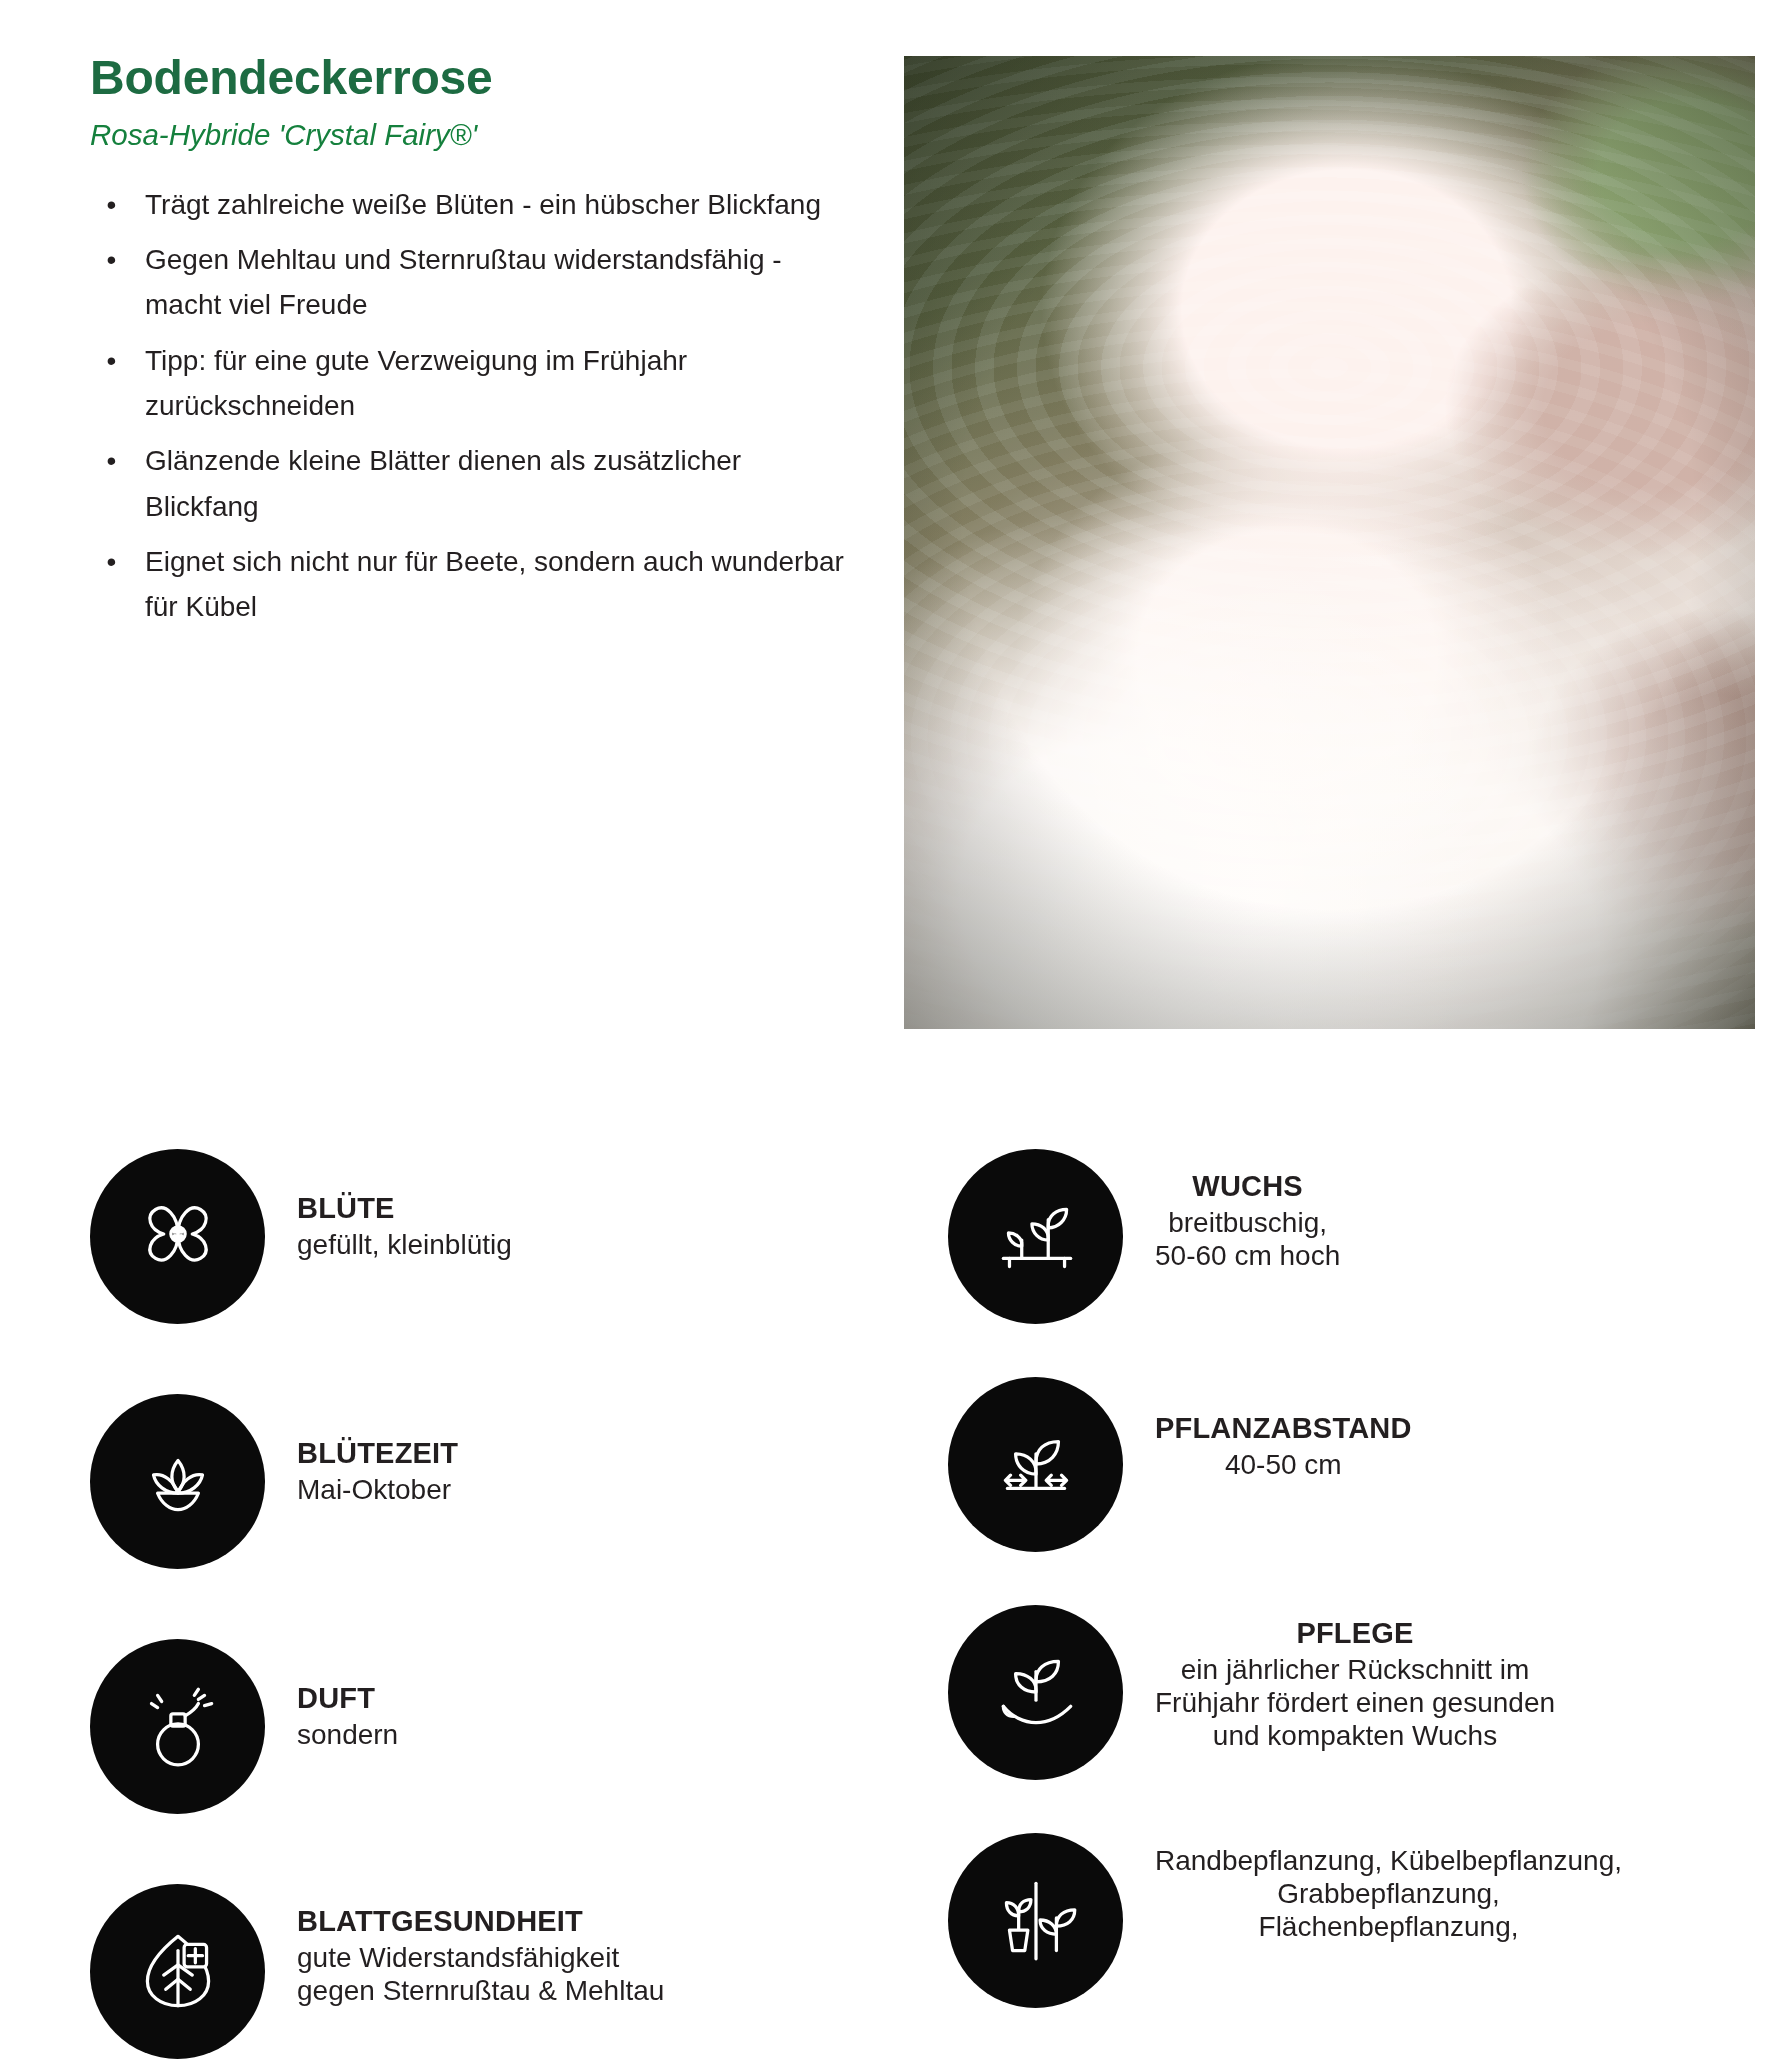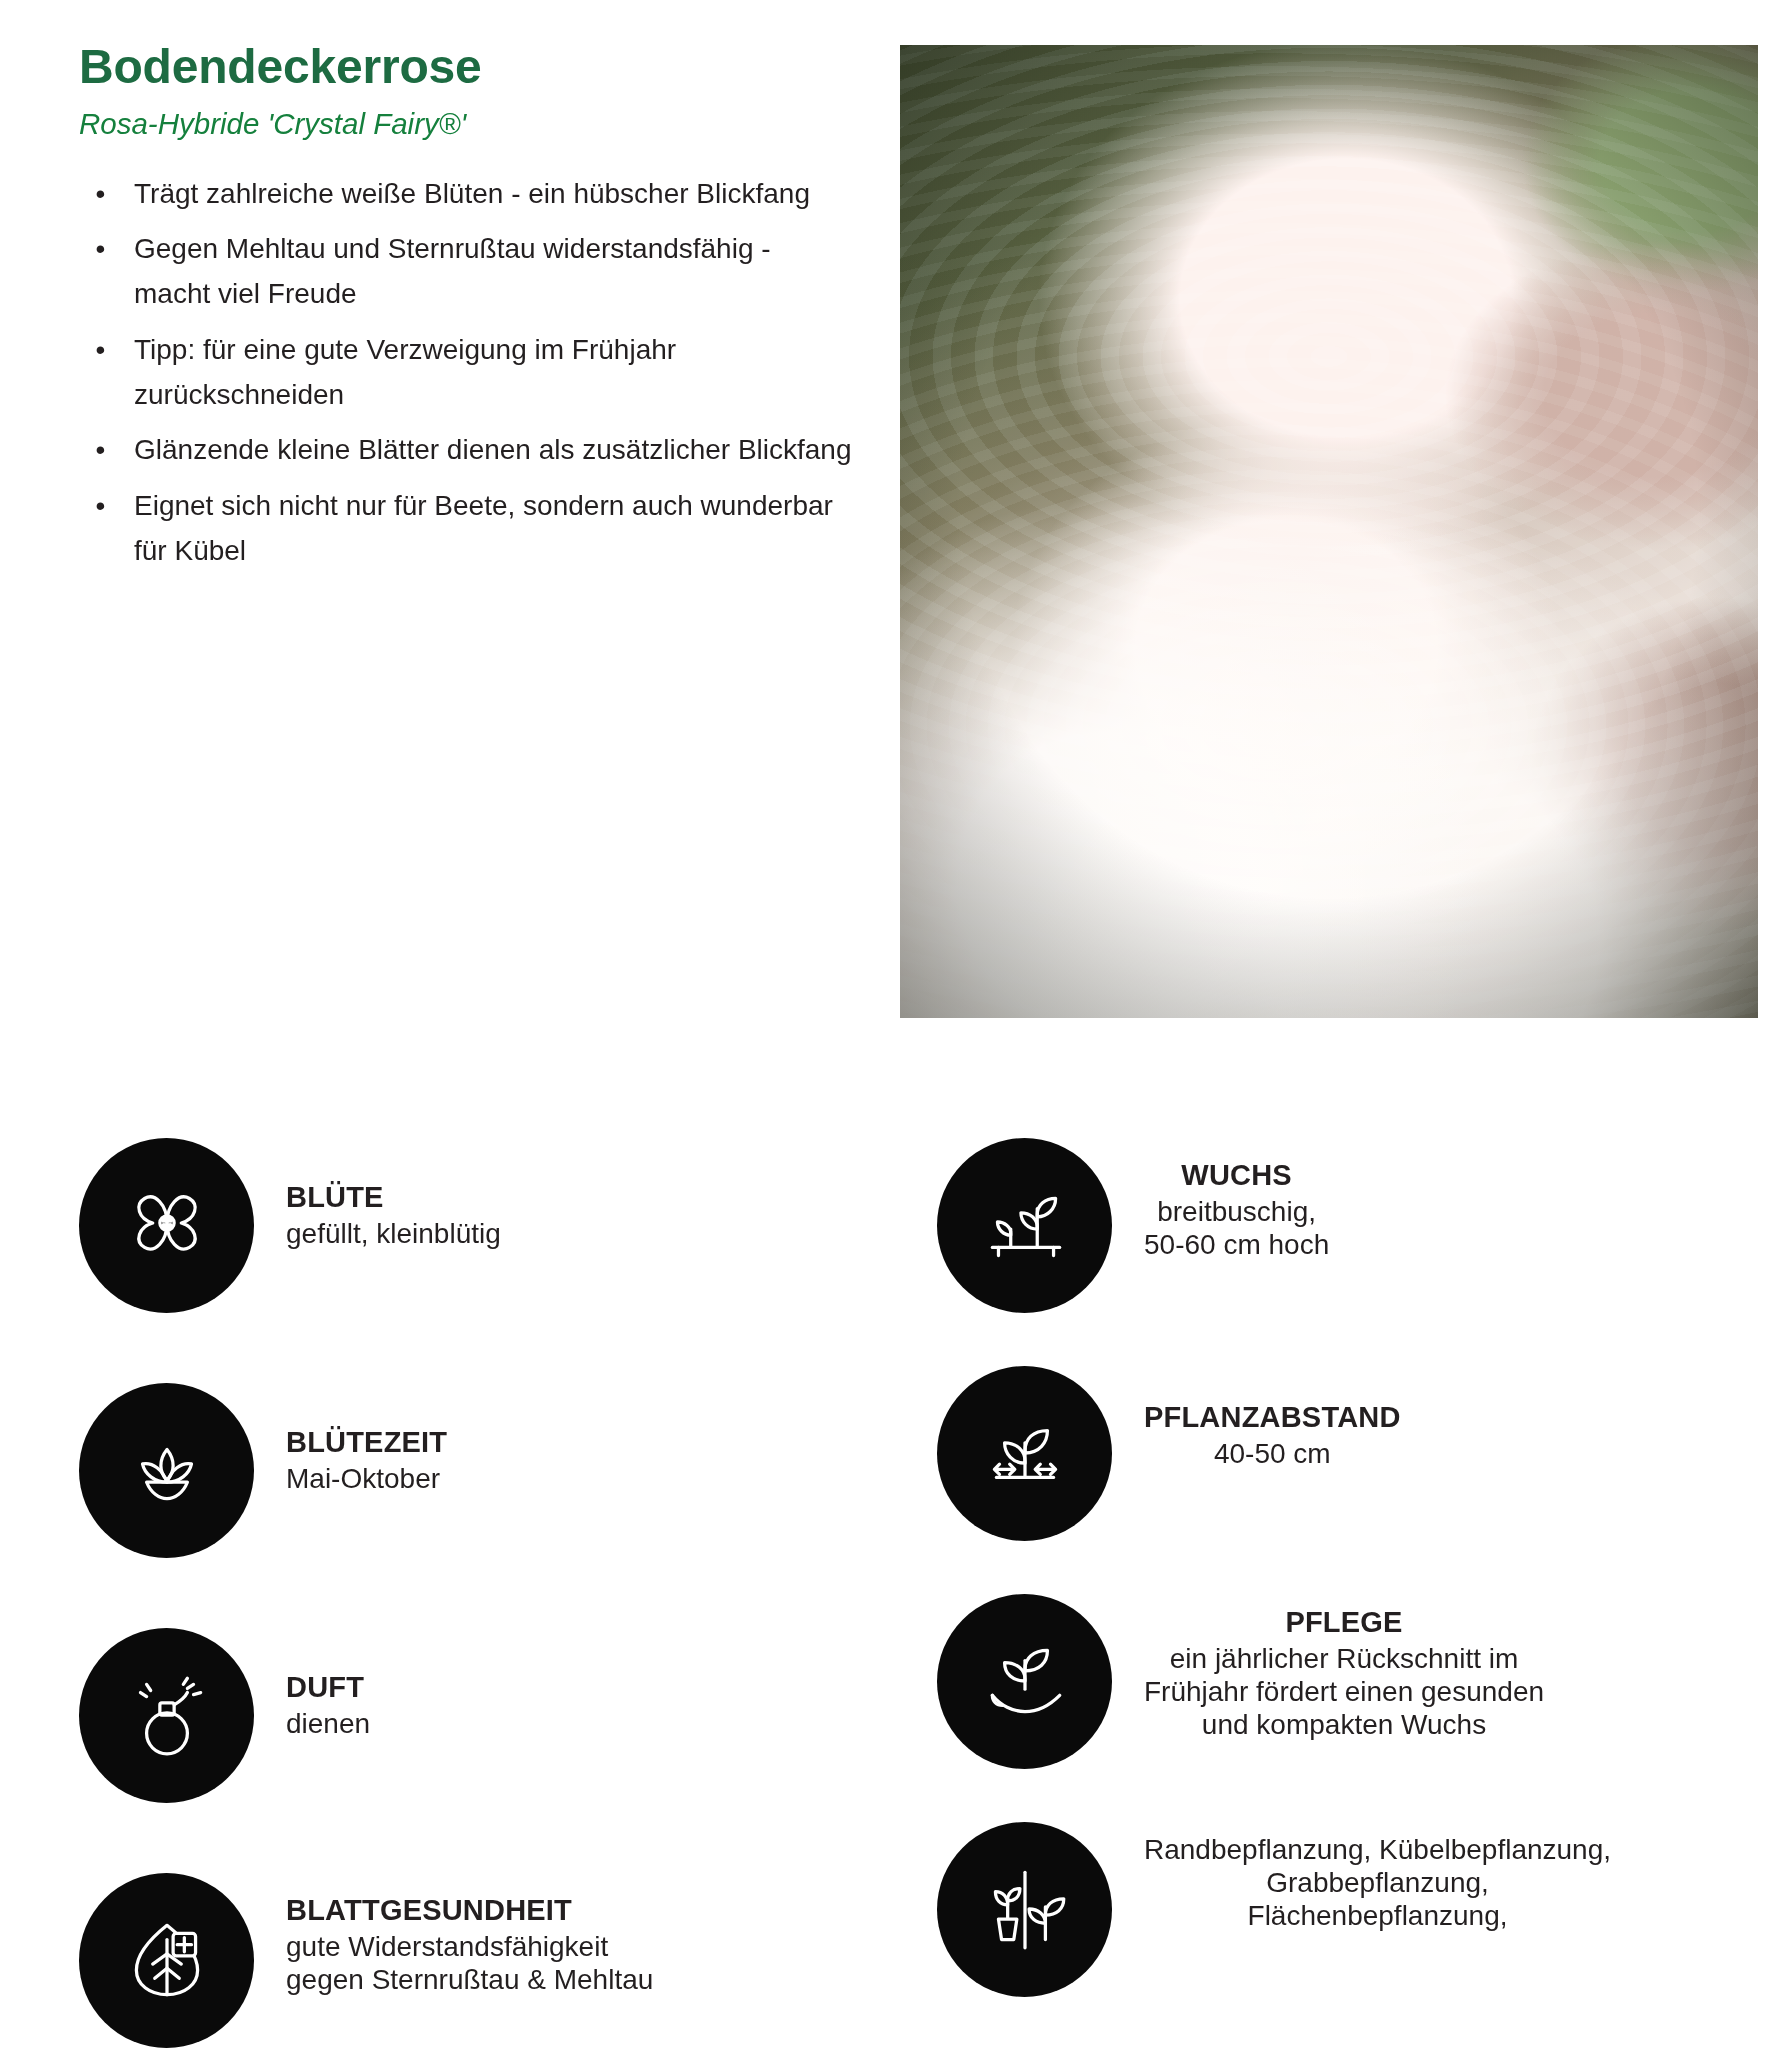--- a/index.html
+++ b/index.html
@@ -14,21 +14,21 @@
     color: #231f20;
     overflow: hidden;
     position: relative;
   }
 
   .page {
     position: relative;
     width: 1771px;
     height: 2066px;
     box-sizing: border-box;
-    padding: 5px;
+    padding: 16px;
   }
 
   
   .top {
     display: flex;
     flex-direction: row;
     align-items: flex-start;
     padding: 37px 0 0 0;
   }
 
@@ -275,21 +275,21 @@
           <svg viewBox="0 0 100 100" fill="none" stroke="#ffffff" stroke-width="3.2" stroke-linecap="round" stroke-linejoin="round">
             <circle cx="50" cy="68" r="20"></circle>
             <rect x="43" y="38" width="14" height="12" rx="2"></rect>
             <path d="M57 40 C64 36 68 32 70 28"></path>
             <path d="M70 24 l6 -4 M66 20 l4 -6 M76 30 l7 -2"></path>
             <path d="M30 32 l-6 -4 M34 26 l-4 -6"></path>
           </svg>
         </div>
         <div class="feature-text">
           <div class="feature-label">DUFT</div>
-          <div class="feature-value">dienen</div>
+          <div class="feature-value">sondern</div>
         </div>
       </div>
 
       <div class="feature tall">
         <div class="badge">
           <svg viewBox="0 0 100 100" fill="none" stroke="#ffffff" stroke-width="3.2" stroke-linecap="round" stroke-linejoin="round">
             <path d="M50 16 C30 32 20 46 20 60 C20 74 33 84 50 84 C67 84 80 74 80 60 C80 46 70 32 50 16Z"></path>
             <path d="M50 30 V84"></path>
             <path d="M50 44 L36 54 M50 44 L64 54 M50 58 L38 68 M50 58 L62 68"></path>
             <rect x="56" y="24" width="22" height="22" rx="3" fill="#0a0a0a"></rect>

